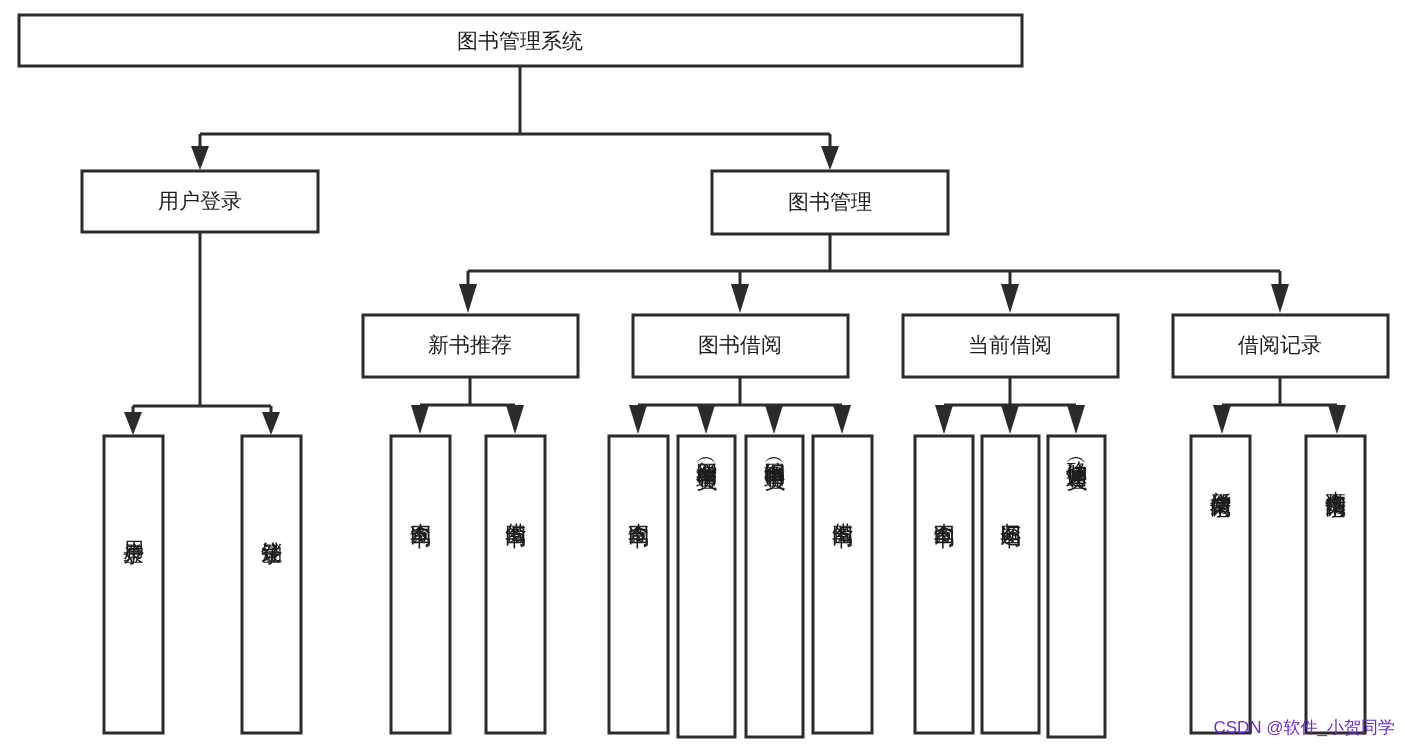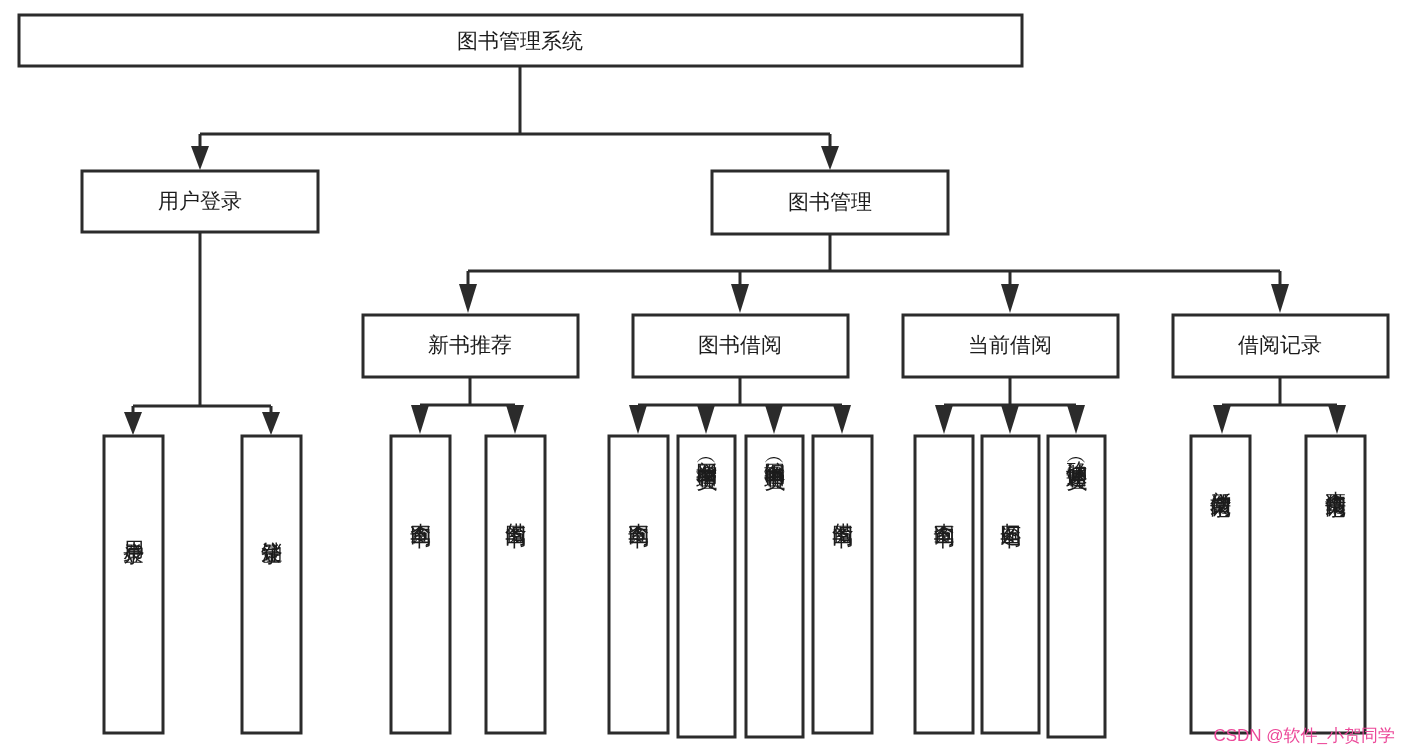--- a/index.html
+++ b/index.html
@@ -66,24 +66,24 @@
     font-family: "Liberation Sans", "DejaVu Sans", sans-serif;
     font-size: 21px;
     line-height: 1.08;
     color: #1c1c1c;
     letter-spacing: 1.5px;
     white-space: nowrap;
   }
   .watermark {
     position: absolute;
     right: 10px;
-    bottom: 0;
+    bottom: 8px;
     font-family: "Liberation Sans", "DejaVu Sans", sans-serif;
     font-size: 17px;
-    color: #ec4899;
+    color: #6d28d9;
     white-space: nowrap;
     user-select: none;
   }
 </style>
 </head>
 <body>
 
 <div id="diagram-root">
 
   <svg class="diagram-canvas" viewBox="0 0 1405 747">

